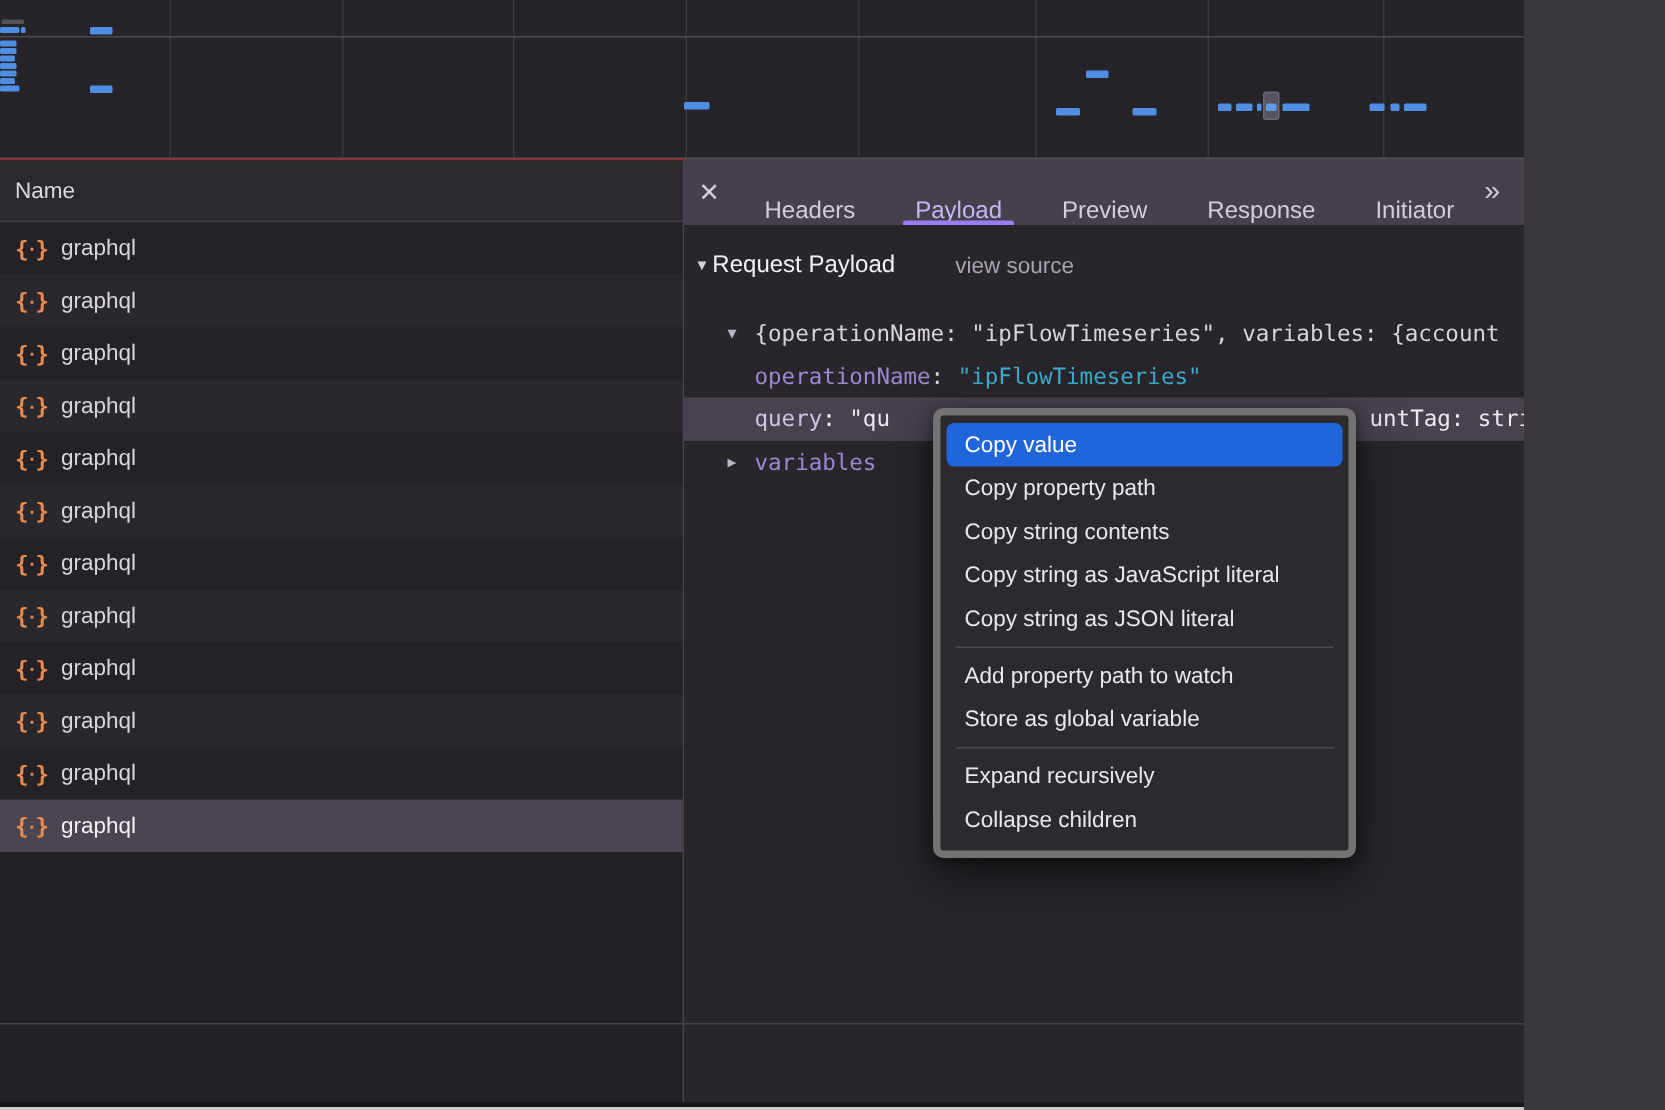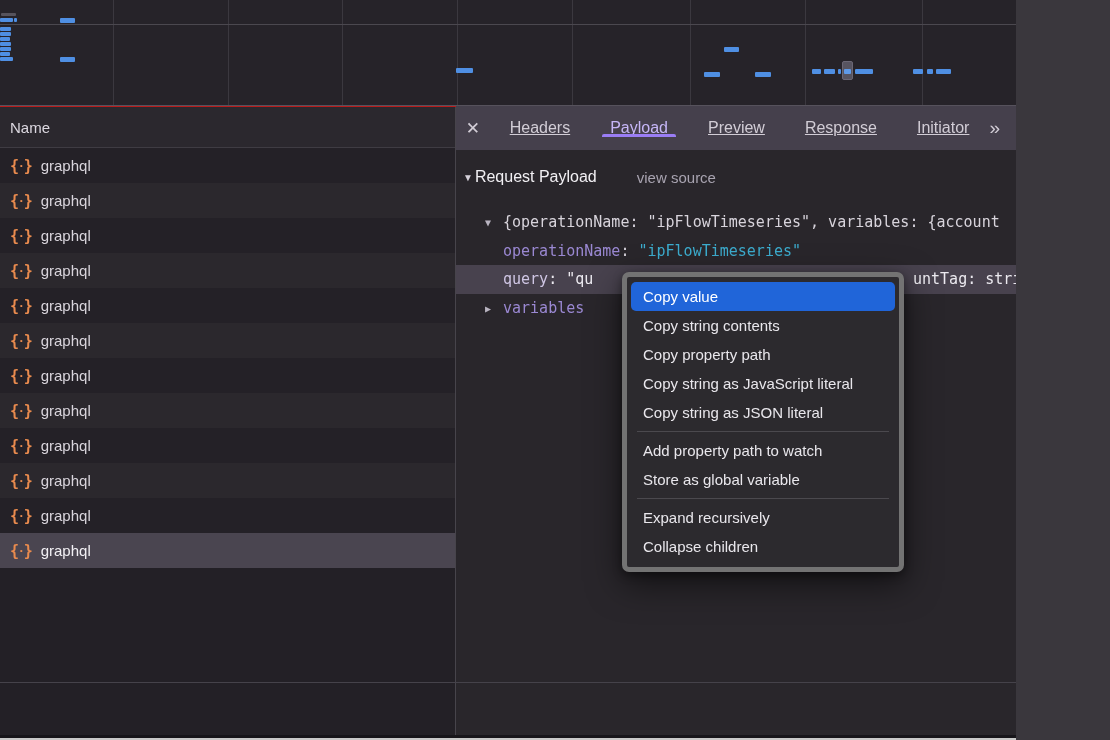--- a/index.html
+++ b/index.html
@@ -36,21 +36,21 @@
     font-size:15px; font-weight:bold; margin-right:9px; letter-spacing:-1px; }
   .req-icon .dot { font-size:11px; vertical-align:1px; }
 
   
   .right-panel { position:absolute; top:106px; left:456px; right:0; bottom:0; background:#29262b; }
   .tabbar { height:44px; background:#45404c; display:flex; align-items:stretch;
     color:#d2cdd6; font-size:16px; }
   .tab-close { width:44px; display:flex; align-items:center; justify-content:center;
     background:none; border:none; color:#d2cdd6; font-size:17px; padding:0; cursor:pointer;
     font-family:"Liberation Sans", sans-serif; }
-  .tabs-container { display:flex; align-items:center;text-decoration:underline; }
+  .tabs-container { display:flex; align-items:flex-end; }
   .tab { display:flex; align-items:center; padding:0 6px; margin:0 14px;
     position:relative; cursor:pointer; }
   .tab.active { color:#c6b6f7; }
   .tab.active::after { content:""; position:absolute; left:-2px; right:-2px; bottom:0;
     height:3px; background:#9a7df5; border-radius:2px 2px 0 0; }
   .tab-more { margin-left:auto; display:flex; align-items:center; padding:0 18px 0 0;
     background:none; border:none; color:#d2cdd6; font-size:19px; letter-spacing:-2px;
     cursor:pointer; font-family:"Liberation Sans", sans-serif; }
 
   .payload { position:absolute; top:44px; left:0; right:0; bottom:0;
@@ -230,22 +230,22 @@
       </div>
     </div>
   </div>
 
   <div class="footer-line"></div>
   <div class="bottom-dark"></div>
   <div class="bottom-light"></div>
 
   <div class="context-menu">
       <div class="menu-item highlighted">Copy value</div>
+      <div class="menu-item">Copy property path</div>
       <div class="menu-item">Copy string contents</div>
-      <div class="menu-item">Copy property path</div>
       <div class="menu-item">Copy string as JavaScript literal</div>
       <div class="menu-item">Copy string as JSON literal</div>
       <div class="menu-sep"></div>
       <div class="menu-item">Add property path to watch</div>
       <div class="menu-item">Store as global variable</div>
       <div class="menu-sep"></div>
       <div class="menu-item">Expand recursively</div>
       <div class="menu-item">Collapse children</div>
     </div>
 

